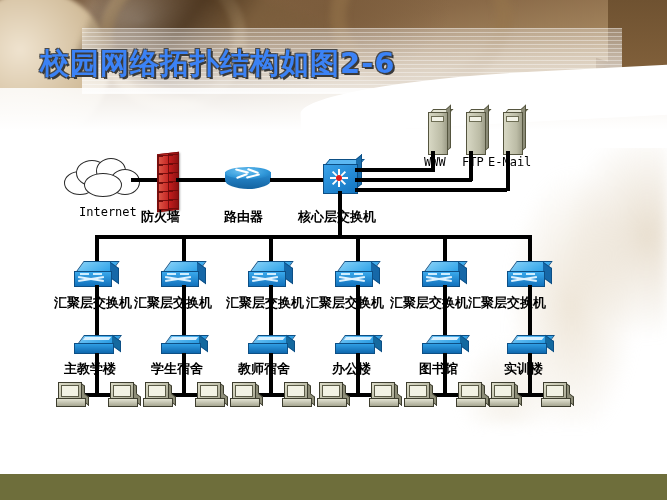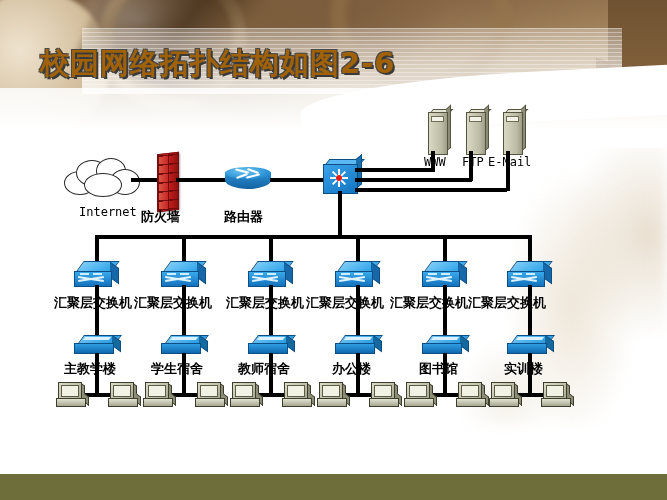--- a/index.html
+++ b/index.html
@@ -44,21 +44,21 @@
   .banner{position:absolute;left:82px;top:28px;width:540px;height:66px;
     background:linear-gradient(180deg, rgba(255,255,255,.30) 0%, rgba(255,255,255,.55) 45%, rgba(255,255,255,.80) 100%);
     overflow:hidden;}
   .banner .lines{position:absolute;inset:0;
     background:repeating-linear-gradient(180deg, rgba(255,255,255,.38) 0px, rgba(255,255,255,.38) 1px, rgba(255,255,255,0) 1px, rgba(255,255,255,0) 4px);}
   .title-wrap{position:absolute;left:0;top:88px;width:667px;height:60px;
     background:linear-gradient(180deg, rgba(255,255,255,.85), #ffffff 70%);}
   .title-curve{position:absolute;left:300px;top:74px;width:380px;height:50px;background:#fff;
     border-radius:60% 0 0 0;transform:rotate(-3deg);}
   .title{position:absolute;left:40px;top:44px;width:520px;
-    font-size:29px;font-weight:bold;color:#a16207;letter-spacing:1px;
+    font-size:29px;font-weight:bold;color:#3b82f6;letter-spacing:1px;
     font-family:"DejaVu Sans","Liberation Sans",sans-serif;
     text-shadow:2px 2px 0 #3a3a3a, -1px -1px 0 #4a4a4a, 1px -1px 0 #4a4a4a, -1px 1px 0 #4a4a4a;
     white-space:nowrap;}
 
   
   .bottom-bar{position:absolute;left:0;bottom:0;width:667px;height:26px;background:#6e6e3b;}
 
   
   .diagram{position:absolute;left:0;top:95px;width:667px;height:380px;}
   .wire{position:absolute;background:#000;}
@@ -203,20 +203,21 @@
       <div class="side"></div>
       <div class="face"></div>
       <div class="star">
         <b style="transform:rotate(0deg);"></b>
         <b style="transform:rotate(45deg);"></b>
         <b style="transform:rotate(90deg);"></b>
         <b style="transform:rotate(135deg);"></b>
         <div class="dot"></div>
       </div>
     </div>
+    <div class="cnlabel" style="left:298px;top:113px;">核心层交换机</div>
 
     <div class="server" style="left:428px;top:14px;">
       <div class="top"></div>
         <div class="side"></div>
         <div class="body"></div>
         <div class="slot"></div>
     </div>
     <div class="server" style="left:466px;top:14px;">
       <div class="top"></div>
         <div class="side"></div>

